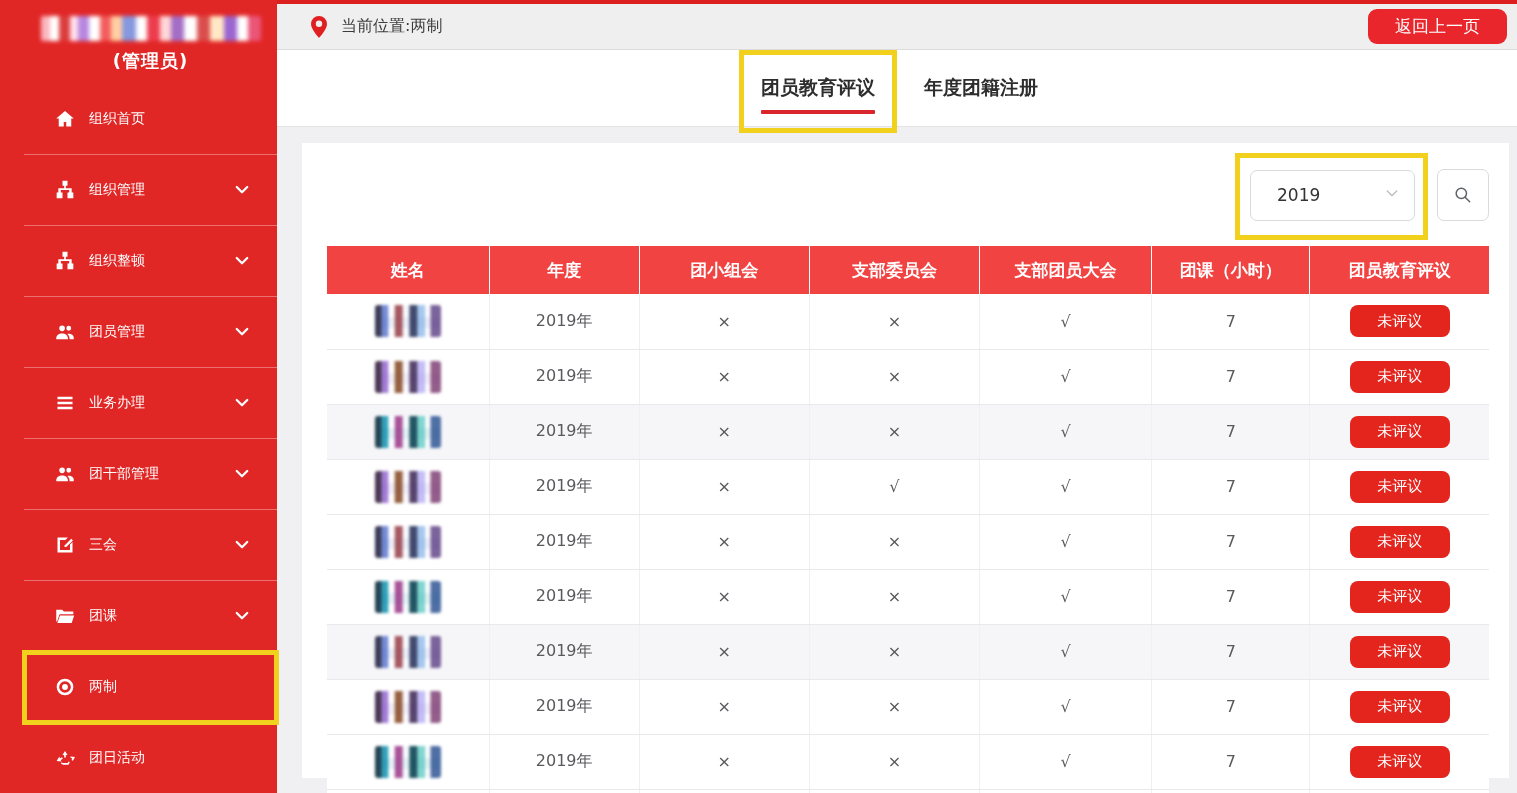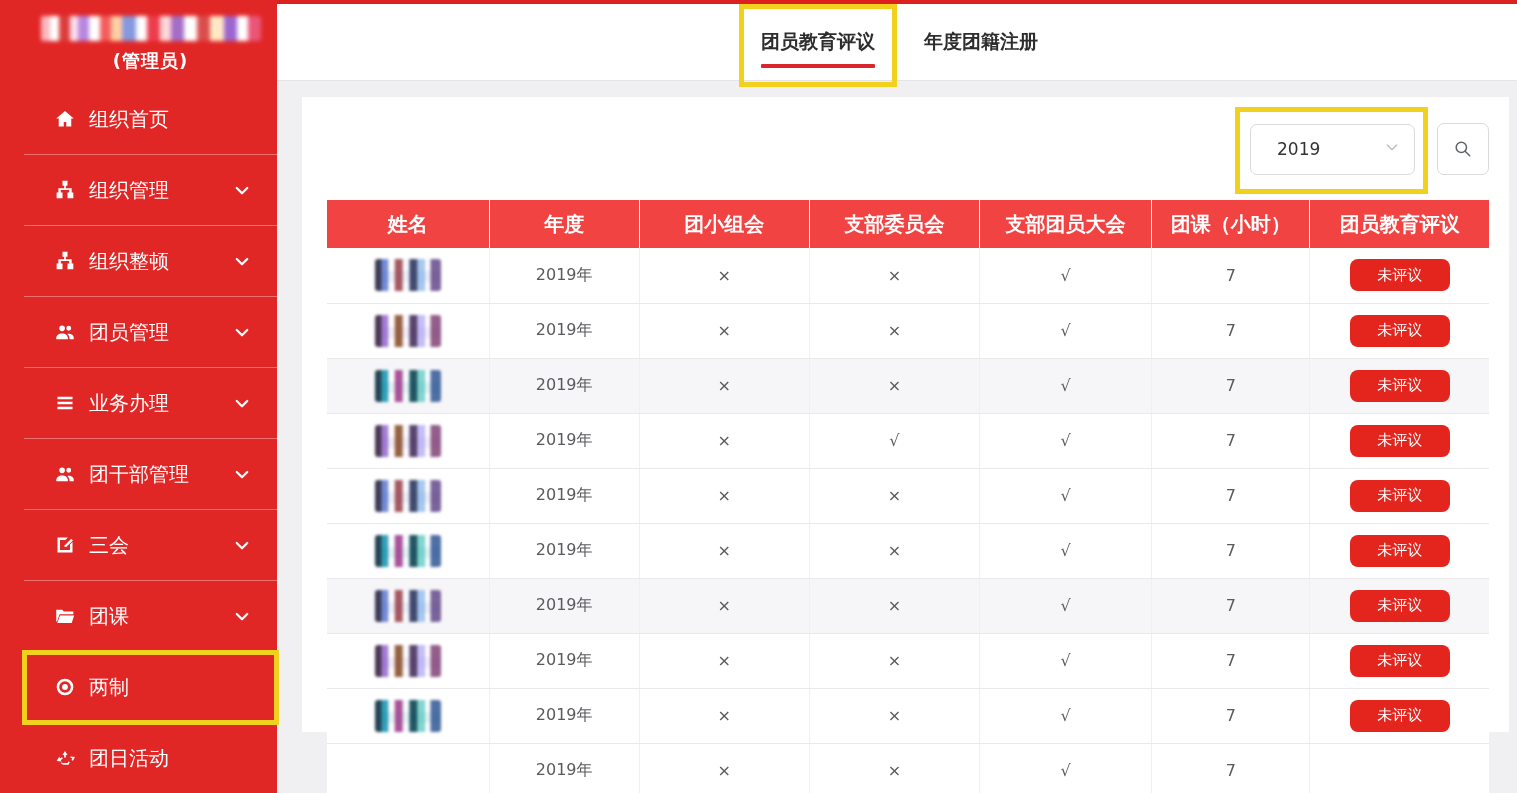--- a/index.html
+++ b/index.html
@@ -8,21 +8,21 @@
   .app { display:flex; width:1517px; height:793px; }
 
   
   .sidebar { width:277px; flex:0 0 277px; background:#e12626; color:#fff; position:relative; z-index:5;padding-left:24px; }
   .side-head { height:84px; padding-top:12px; }
   .mosaic-title { height:25px; width:220px; margin:4px auto 8px; border-radius:2px;
     background:linear-gradient(90deg,#f6b8c0 0 4%,#fff 4% 8%,#d04040 8% 13%,#ffe2ee 13% 17%,#b488d8 17% 22%,#fff 22% 27%,#e86060 27% 32%,#ffd0a8 32% 37%,#8898d8 37% 43%,#fff 43% 48%,#e04050 48% 54%,#ffd8d8 54% 59%,#a070c0 59% 65%,#fff 65% 71%,#d05050 71% 77%,#ffe8c8 77% 83%,#9868c8 83% 89%,#fff 89% 94%,#e05878 94% 100%);
     filter:blur(2.2px) saturate(1.1); }
   .role { text-align:center; font-size:18px; font-weight:700; letter-spacing:1px; }
   .side-item { height:71px; display:flex; align-items:center; padding:0 26px 0 30px;
-    border-bottom:1px solid rgba(255,255,255,.35); cursor:pointer; font-size:20px; position:relative; }
+    border-bottom:1px solid rgba(255,255,255,.35); cursor:pointer; font-size:14px; position:relative; }
   .side-item .ic { width:22px; height:20px; margin-right:13px; display:inline-flex; align-items:center; justify-content:center; flex:0 0 22px; }
   .side-item .ic svg { width:20px; height:20px; fill:#fff; }
   .side-item .lbl { flex:1; white-space:nowrap; }
   .side-item .chev { width:18px; height:18px; }
   .side-item .chev svg { width:18px; height:18px; fill:none; stroke:#fff; stroke-width:3; stroke-linecap:round; stroke-linejoin:round; }
   .side-item.annotated { outline:5px solid #f2d01e; outline-offset:-3px; }
 
   
   .main { flex:1; display:flex; flex-direction:column; min-width:0; }
   .topline { height:4px; background:#dc2020; }
@@ -53,21 +53,21 @@
   .year-select .val { flex:1; font-size:17px; color:#333; }
   .year-select .chev svg { width:16px; height:16px; fill:none; stroke:#b9bcc4; stroke-width:2; stroke-linecap:round; stroke-linejoin:round; }
   .search-btn { width:52px; height:52px; border:1px solid #d9d9de; border-radius:7px; background:#fff;
     display:flex; align-items:center; justify-content:center; cursor:pointer; }
   .search-btn svg { width:20px; height:20px; }
 
   
   table { width:100%; border-collapse:collapse; table-layout:fixed; margin-top:25px; }
   col.c1{width:162px} col.c2{width:150px} col.c3{width:170px} col.c4{width:170px}
   col.c5{width:172px} col.c6{width:158px} col.c7{width:179px}
-  thead th { background:#f24343; color:#fff; font-size:20px; font-weight:700; height:48px; text-align:center; }
+  thead th { background:#f24343; color:#fff; font-size:17px; font-weight:700; height:48px; text-align:center; }
   thead th:not(:last-child) { border-right:1px solid #fff; }
   tbody td { height:55px; text-align:center; font-size:16px; color:#5a5a5e;
     border-bottom:1px solid #e9e9ec; background:#fff; }
   tbody td:not(:last-child) { border-right:1px solid #f0f0f3; }
   tbody tr:nth-child(4n+3) td { background:#f6f6f9; }
   .review-btn { background:#e3251e; color:#fff; border:none; border-radius:8px;
     width:100px; height:32px; font-size:15px; cursor:pointer; font-family:inherit; }
   .mosaic-name { display:inline-block; width:66px; height:32px; border-radius:3px; vertical-align:middle;
     background:
       linear-gradient(90deg, rgba(40,40,70,.9) 0 9%, rgba(70,100,200,.75) 11% 19%, rgba(255,255,255,0) 21% 29%, rgba(150,60,70,.85) 31% 41%, rgba(230,235,250,.25) 43% 51%, rgba(45,55,95,.9) 53% 63%, rgba(120,170,230,.65) 65% 75%, rgba(255,255,255,0) 77% 83%, rgba(90,60,130,.8) 85% 100%),
@@ -196,20 +196,29 @@
             <path d="M12 3.5 9 8.5h2v3h2v-3h2zM5.2 10.2 2 15.5l5.8.6-1-1.7 2.6-1.5-1-1.7-2.6 1.5zm13.6 0-.6 1 2.6 1.5-1 1.7 1.7 1 2.5-4.6zM8 17l-1 1.7L9.9 20h6.3l1.6-2.8-1.7-1-.9 1.8H9z"></path>
           </svg>
         </span>
       <span class="lbl">团日活动</span>
     </div>
   </aside>
 
   <div class="main">
     <div class="topline"></div>
 
+    <div class="topbar">
+      <span class="pin">
+        <svg viewBox="0 0 20 24">
+            <path fill="#e02020" d="M10 1a8 8 0 0 0-8 8c0 5.5 8 14 8 14s8-8.5 8-14a8 8 0 0 0-8-8zm0 11a3.2 3.2 0 1 1 0-6.4A3.2 3.2 0 0 1 10 12z"></path>
+          </svg>
+      </span>
+      <span class="crumb">当前位置:两制</span>
+      <button class="back-btn">返回上一页</button>
+    </div>
 
     <div class="tabstrip">
       <div class="tab-anno">
         <div class="tab active">
           <span>团员教育评议</span>
           <span class="underline"></span>
         </div>
       </div>
       <div class="tab">
         <span>年度团籍注册</span>

